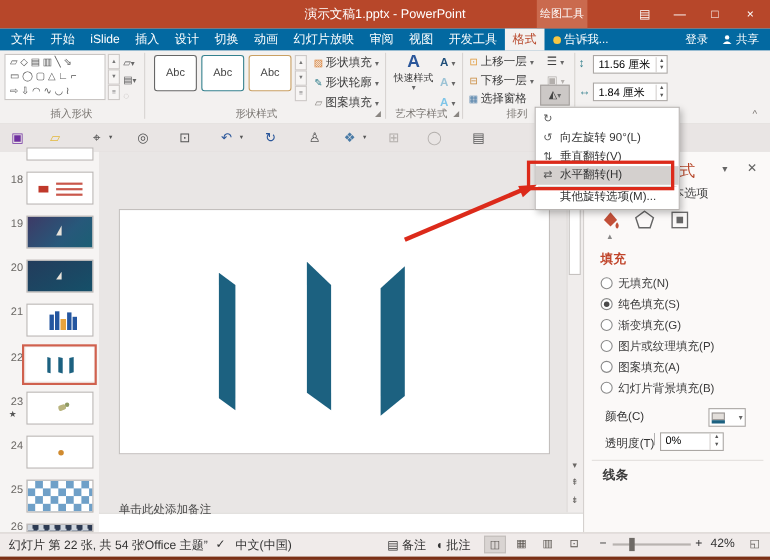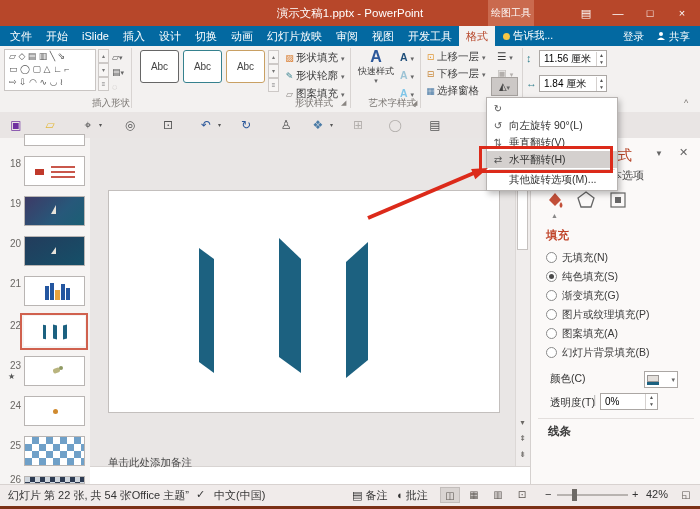--- a/index.html
+++ b/index.html
@@ -19,21 +19,21 @@
   .tab{padding:0 7px;line-height:20px;color:#fff;font-size:11px;white-space:nowrap;}
   .tab.active{background:#f3f1f0;color:#b7472a;}
   .tellme{display:flex;align-items:center;gap:3px;color:#fff;padding:0 8px;font-size:10.5px;white-space:nowrap;}
   .bulb{width:7px;height:7px;border-radius:50%;background:#f7c744;display:inline-block;}
   .signin{margin-left:auto;color:#fff;line-height:20px;padding:0 8px;font-size:10.5px;white-space:nowrap;}
   .share{color:#fff;line-height:20px;padding:0 10px 0 4px;font-size:10.5px;white-space:nowrap;display:flex;align-items:center;gap:3px;}
 
   
   .ribbon{left:0;top:46px;width:700px;height:66px;background:#f3f1f0;border-bottom:1px solid #d5d1cf;}
   .rdiv{top:2px;width:1px;height:60px;background:#d8d4d2;}
-  .caption{font-size:9.5px;color:#7a7672;text-align:right;}
+  .caption{font-size:9.5px;color:#7a7672;text-align:center;}
   .gallery{left:4px;top:3px;width:92px;height:42px;background:#fff;border:1px solid #c9c5c3;box-sizing:border-box;}
   .gallery .row{display:flex;justify-content:space-between;padding:0 4px;font-size:9px;color:#555;line-height:13px;}
   .scrollcol{width:11px;}
   .scrollcol div{width:11px;height:14px;border:1px solid #cdc9c7;box-sizing:border-box;background:#f7f5f4;
                  font-size:6px;color:#777;text-align:center;line-height:12px;}
   .minibtn{font-size:9px;color:#555;line-height:14px;white-space:nowrap;}
   .abc{width:37px;height:31px;background:#fff;border-radius:3px;text-align:center;line-height:31px;font-size:10px;color:#444;}
   .rbtnrow{height:16px;line-height:16px;font-size:10.5px;color:#3b3b3b;white-space:nowrap;}
   .ricon{display:inline-block;width:13px;text-align:center;font-size:9px;}
   .dd{font-size:7px;color:#666;}

